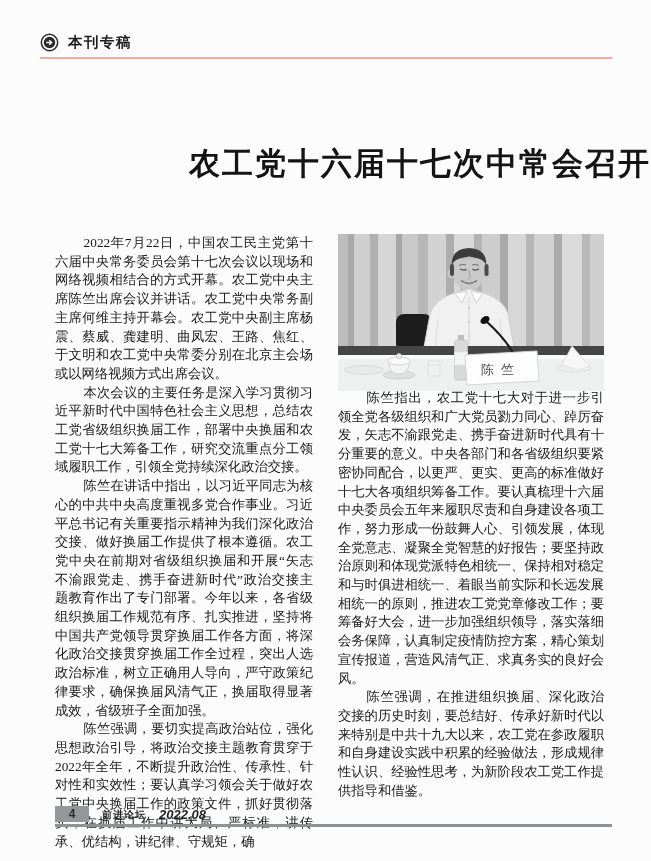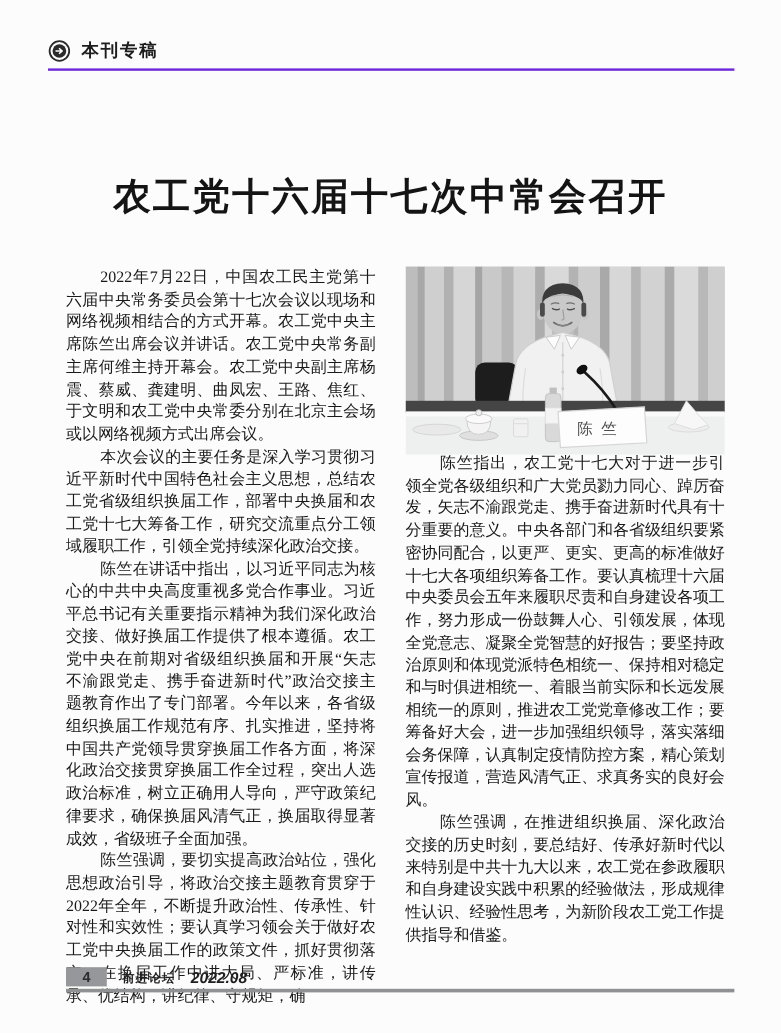--- a/index.html
+++ b/index.html
@@ -5,38 +5,38 @@
   html,body{margin:0;padding:0;background:#e8e8e8;}
   .page{
     position:relative; width:651px; height:861px; margin:0 auto;
     background:#fcfcfc; overflow:hidden;
     font-family:"Liberation Serif", serif; color:#1a1a1a;
   }
   
   .topbar{
     position:absolute; left:40px; top:33px; width:572px;
     display:flex; align-items:center; gap:9px;
-    padding-bottom:5px; border-bottom:2px solid #6d28d9;
+    padding-bottom:5px; border-bottom:2px solid #fca5a5;
   }
   .topbar-icon{width:19px;height:19px;display:inline-block;}
   .topbar-icon svg{display:block;width:19px;height:19px;}
   .topbar-label{
     font-family:"Liberation Sans", sans-serif;
     font-size:14.5px; font-weight:bold; letter-spacing:1.5px; color:#1d1d1d;
   }
   
   .title{
     position:absolute; top:143px; left:0; width:100%; margin:0;
-    text-align:center;
+    text-align:right;
     font-family:"Liberation Sans", sans-serif;
     font-size:31px; font-weight:900; letter-spacing:2px; color:#141414;
   }
   
   .columns{
-    position:absolute; left:55px; top:222px; width:549px;
+    position:absolute; left:55px; top:234px; width:549px;
     display:flex; gap:25px;
   }
   .col{width:266px;}
   .para{
     margin:0; font-size:13.3px; line-height:18.7px;
     text-align:justify; text-align-last:left;
     text-indent:2.15em; color:#191919;
   }
   .para.no-indent{text-indent:0;}
   

